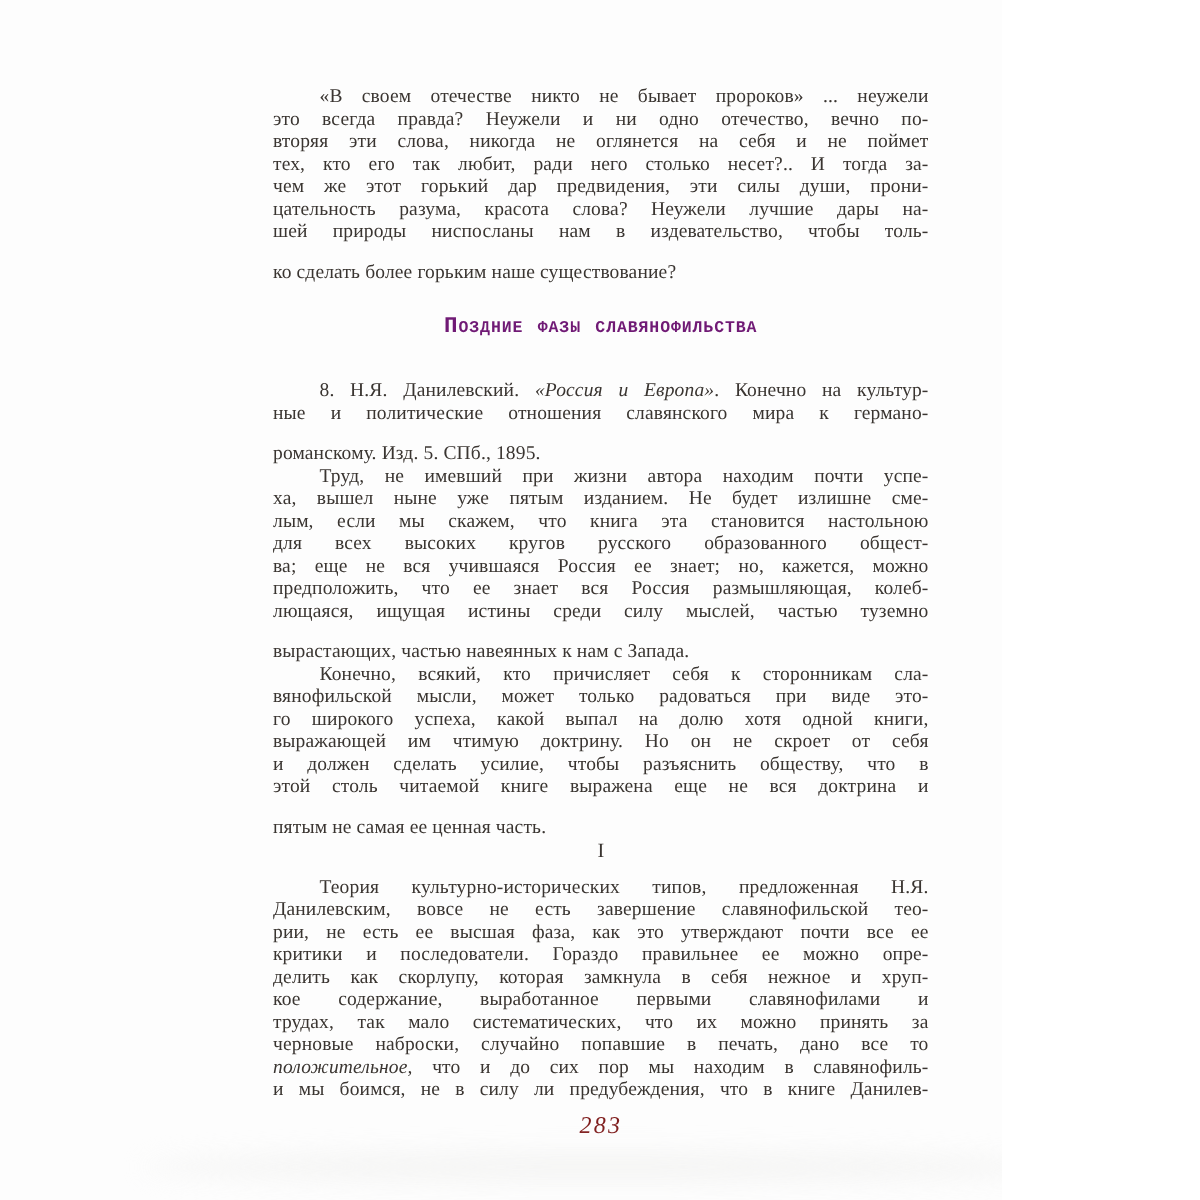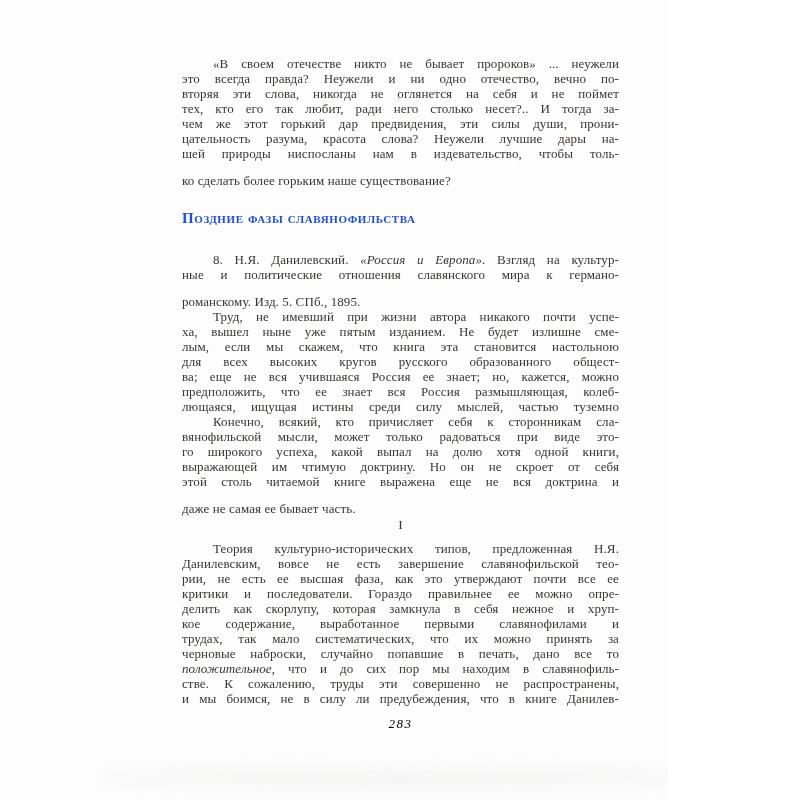--- a/index.html
+++ b/index.html
@@ -28,44 +28,44 @@
     line-height: 15px;
     text-align: justify;
     text-align-last: justify;
     letter-spacing: 0.1px;
   }
   .line.indent { text-indent: 31px; }
   .line.last-left { text-align-last: left; margin-top: 12px; }
   .line i { }
   .heading {
     margin: 21px 0 25px 0;
-    text-align: left;
-    font-family: Liberation Serif, serif;
+    text-align: center;
+    font-family: Liberation Mono, monospace;
     font-weight: 700;
     font-variant: small-caps;
     font-size: 15px;
     line-height: 18px;
     letter-spacing: 0.6px;
-    color: #1d4ed8;
+    color: #701a75;
   }
   .section-marker {
     margin: 1px 0 9px 0;
     text-align: center;
     font-size: 13.5px;
     line-height: 15px;
     color: #3a3531;
   }
   .page-number {
     margin-top: 9px;
     text-align: center;
     font-style: italic;
-    font-size: 13px;
+    font-size: 16px;
     line-height: 17px;
     letter-spacing: 1.5px;
-    color: #000000;
+    color: #7f1d1d;
   }
   .page-edge-shadow {
     position: absolute;
     left: 95px;
     top: 768px;
     width: 612px;
     height: 20px;
     background: #f3f3f2;
     border-radius: 50%;
     filter: blur(8px);
@@ -82,51 +82,52 @@
         <div class="line">это всегда правда? Неужели и ни одно отечество, вечно по-</div>
         <div class="line">вторяя эти слова, никогда не оглянется на себя и не поймет</div>
         <div class="line">тех, кто его так любит, ради него столько несет?.. И тогда за-</div>
         <div class="line">чем же этот горький дар предвидения, эти силы души, прони-</div>
         <div class="line">цательность разума, красота слова? Неужели лучшие дары на-</div>
         <div class="line">шей природы ниспосланы нам в издевательство, чтобы толь-</div>
         <div class="line last-left">ко сделать более горьким наше существование?</div>
       </div>
       <div class="heading">Поздние фазы славянофильства</div>
       <div class="para">
-        <div class="line indent"><span>8. Н.Я. Данилевский. </span><i>«Россия и Европа»</i><span>. Взгляд на культур-</span></div>
+        <div class="line indent"><span>8. Н.Я. Данилевский. </span><i>«Россия и Европа»</i><span>. Конечно на культур-</span></div>
         <div class="line">ные и политические отношения славянского мира к германо-</div>
         <div class="line last-left">романскому. Изд. 5. СПб., 1895.</div>
       </div>
       <div class="para">
-        <div class="line indent">Труд, не имевший при жизни автора никакого почти успе-</div>
+        <div class="line indent">Труд, не имевший при жизни автора находим почти успе-</div>
         <div class="line">ха, вышел ныне уже пятым изданием. Не будет излишне сме-</div>
         <div class="line">лым, если мы скажем, что книга эта становится настольною</div>
         <div class="line">для всех высоких кругов русского образованного общест-</div>
         <div class="line">ва; еще не вся учившаяся Россия ее знает; но, кажется, можно</div>
         <div class="line">предположить, что ее знает вся Россия размышляющая, колеб-</div>
         <div class="line">лющаяся, ищущая истины среди силу мыслей, частью туземно</div>
+        <div class="line last-left">вырастающих, частью навеянных к нам с Запада.</div>
       </div>
       <div class="para">
         <div class="line indent">Конечно, всякий, кто причисляет себя к сторонникам сла-</div>
         <div class="line">вянофильской мысли, может только радоваться при виде это-</div>
         <div class="line">го широкого успеха, какой выпал на долю хотя одной книги,</div>
         <div class="line">выражающей им чтимую доктрину. Но он не скроет от себя</div>
+        <div class="line">и должен сделать усилие, чтобы разъяснить обществу, что в</div>
         <div class="line">этой столь читаемой книге выражена еще не вся доктрина и</div>
-        <div class="line last-left">даже не самая ее бывает часть.</div>
+        <div class="line last-left">пятым не самая ее ценная часть.</div>
       </div>
       <div class="section-marker">I</div>
       <div class="para">
         <div class="line indent">Теория культурно-исторических типов, предложенная Н.Я.</div>
         <div class="line">Данилевским, вовсе не есть завершение славянофильской тео-</div>
         <div class="line">рии, не есть ее высшая фаза, как это утверждают почти все ее</div>
         <div class="line">критики и последователи. Гораздо правильнее ее можно опре-</div>
         <div class="line">делить как скорлупу, которая замкнула в себя нежное и хруп-</div>
         <div class="line">кое содержание, выработанное первыми славянофилами и</div>
         <div class="line">трудах, так мало систематических, что их можно принять за</div>
         <div class="line">черновые наброски, случайно попавшие в печать, дано все то</div>
         <div class="line"><span></span><i>положительное,</i><span> что и до сих пор мы находим в славянофиль-</span></div>
-        <div class="line">стве. К сожалению, труды эти совершенно не распространены,</div>
         <div class="line">и мы боимся, не в силу ли предубеждения, что в книге Данилев-</div>
       </div>
       <div class="page-number">283</div>
     </div>
   <div class="page-edge-shadow"></div>
 </div>
 
 </body></html>

